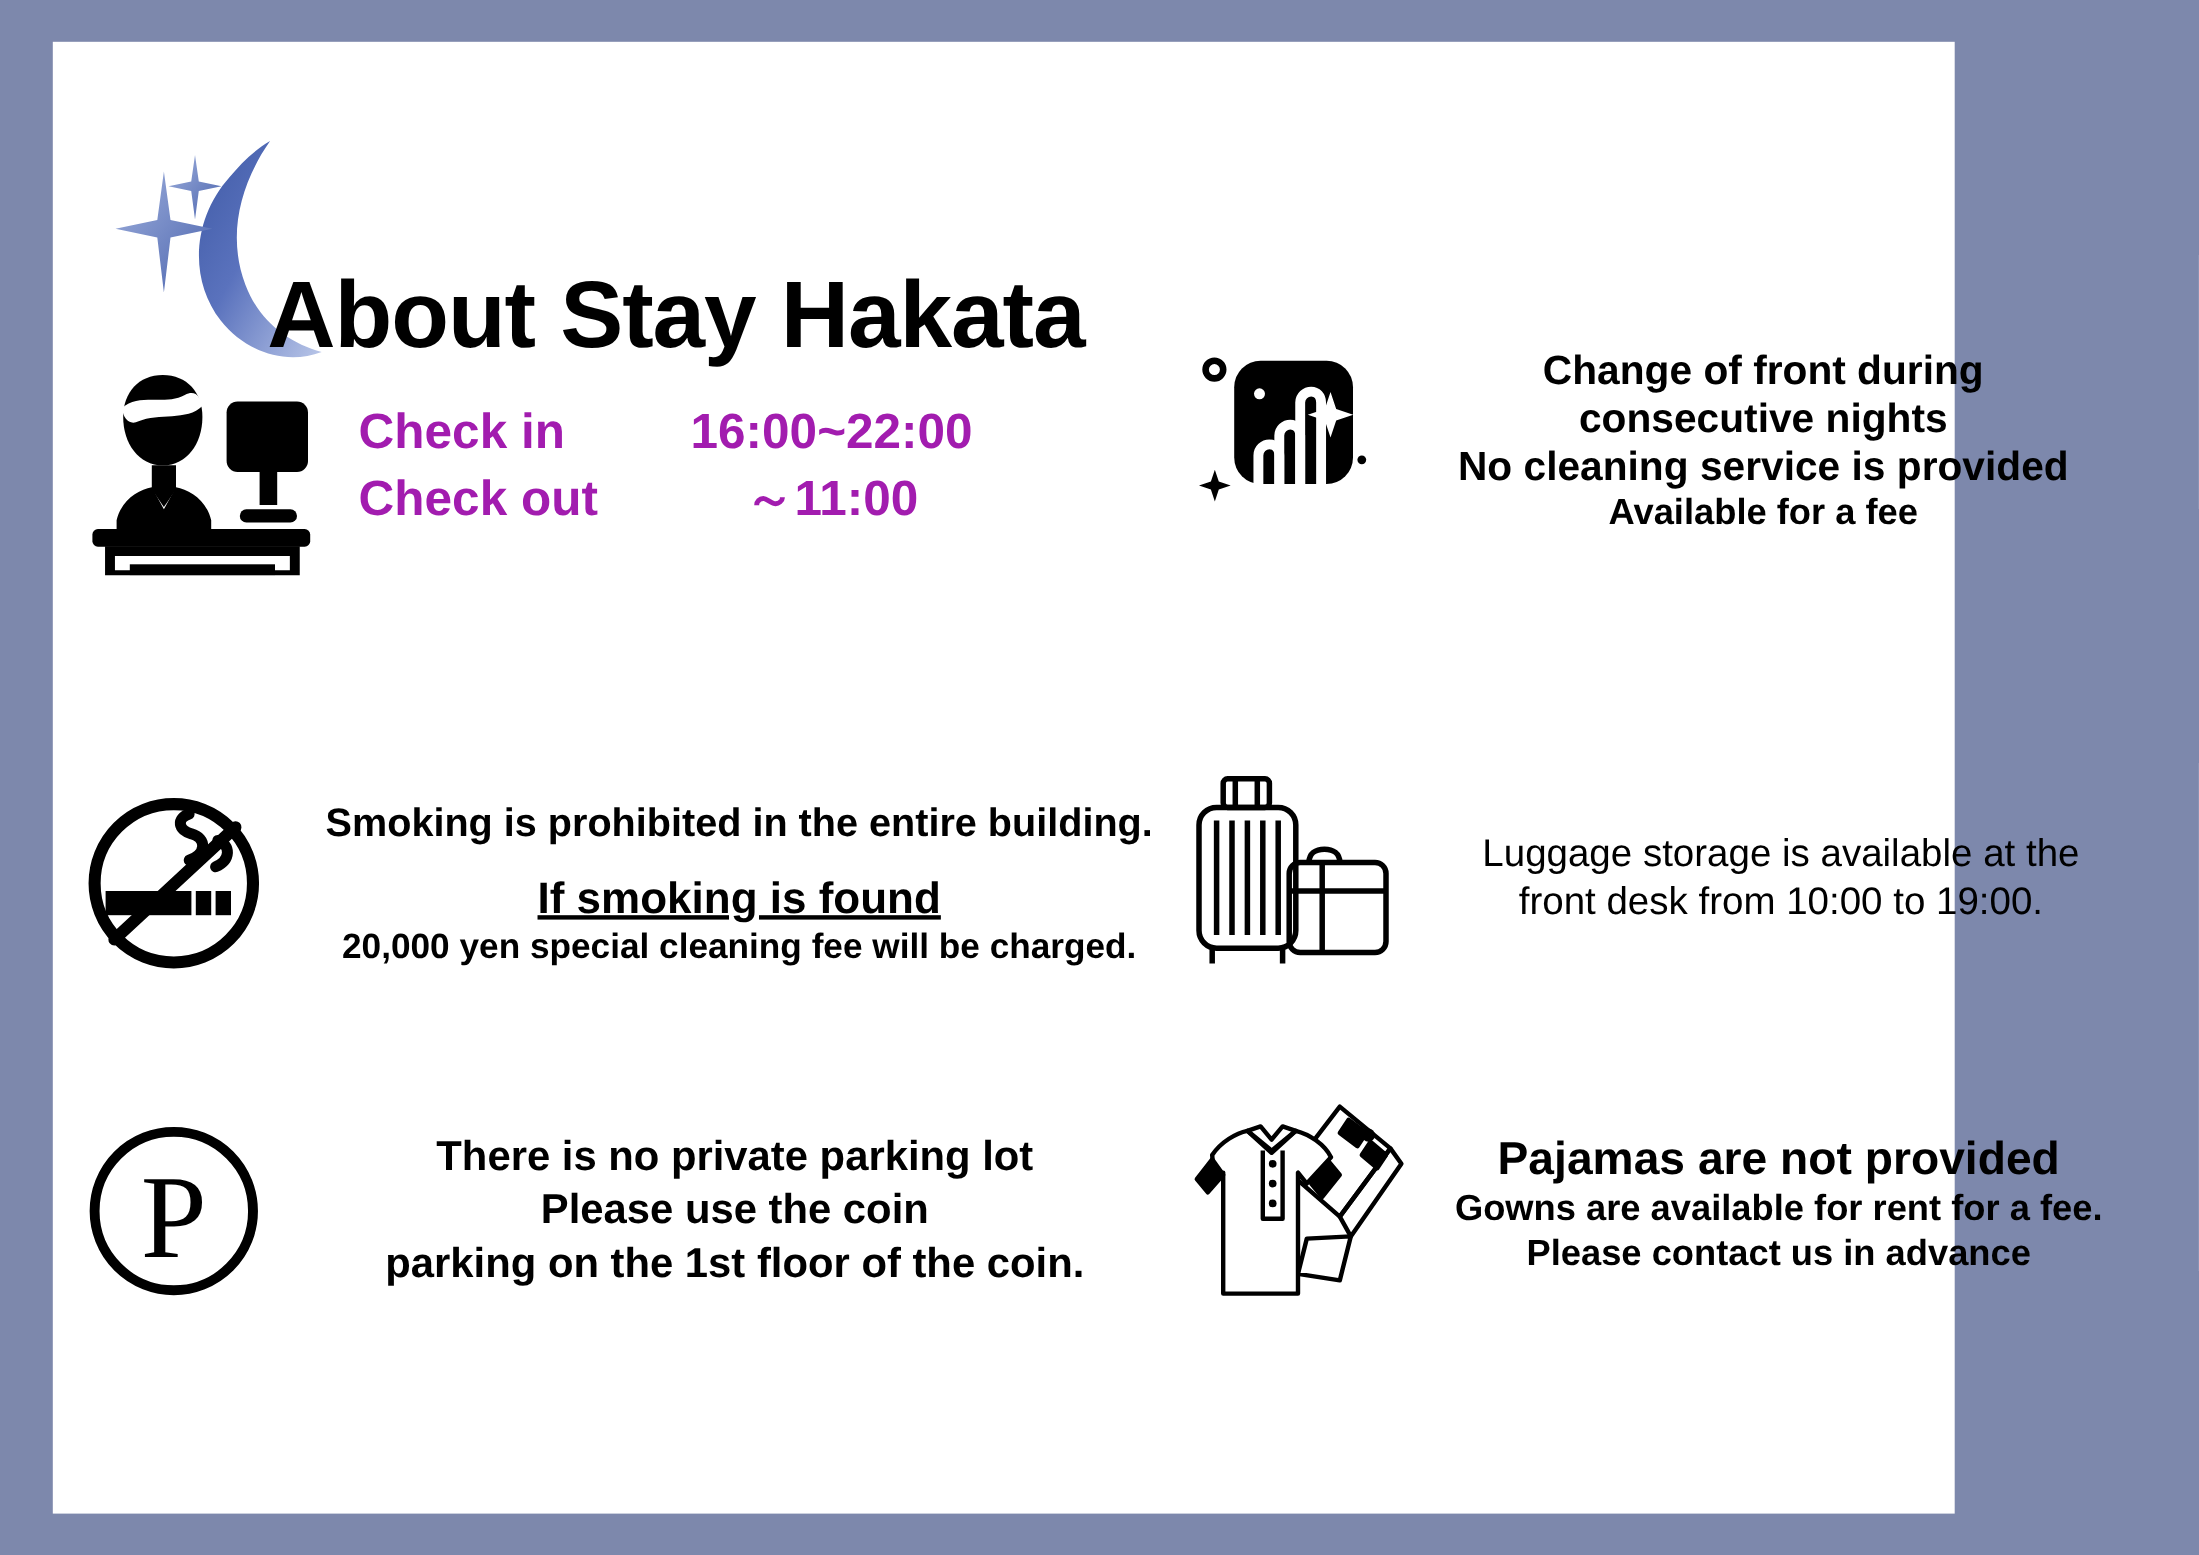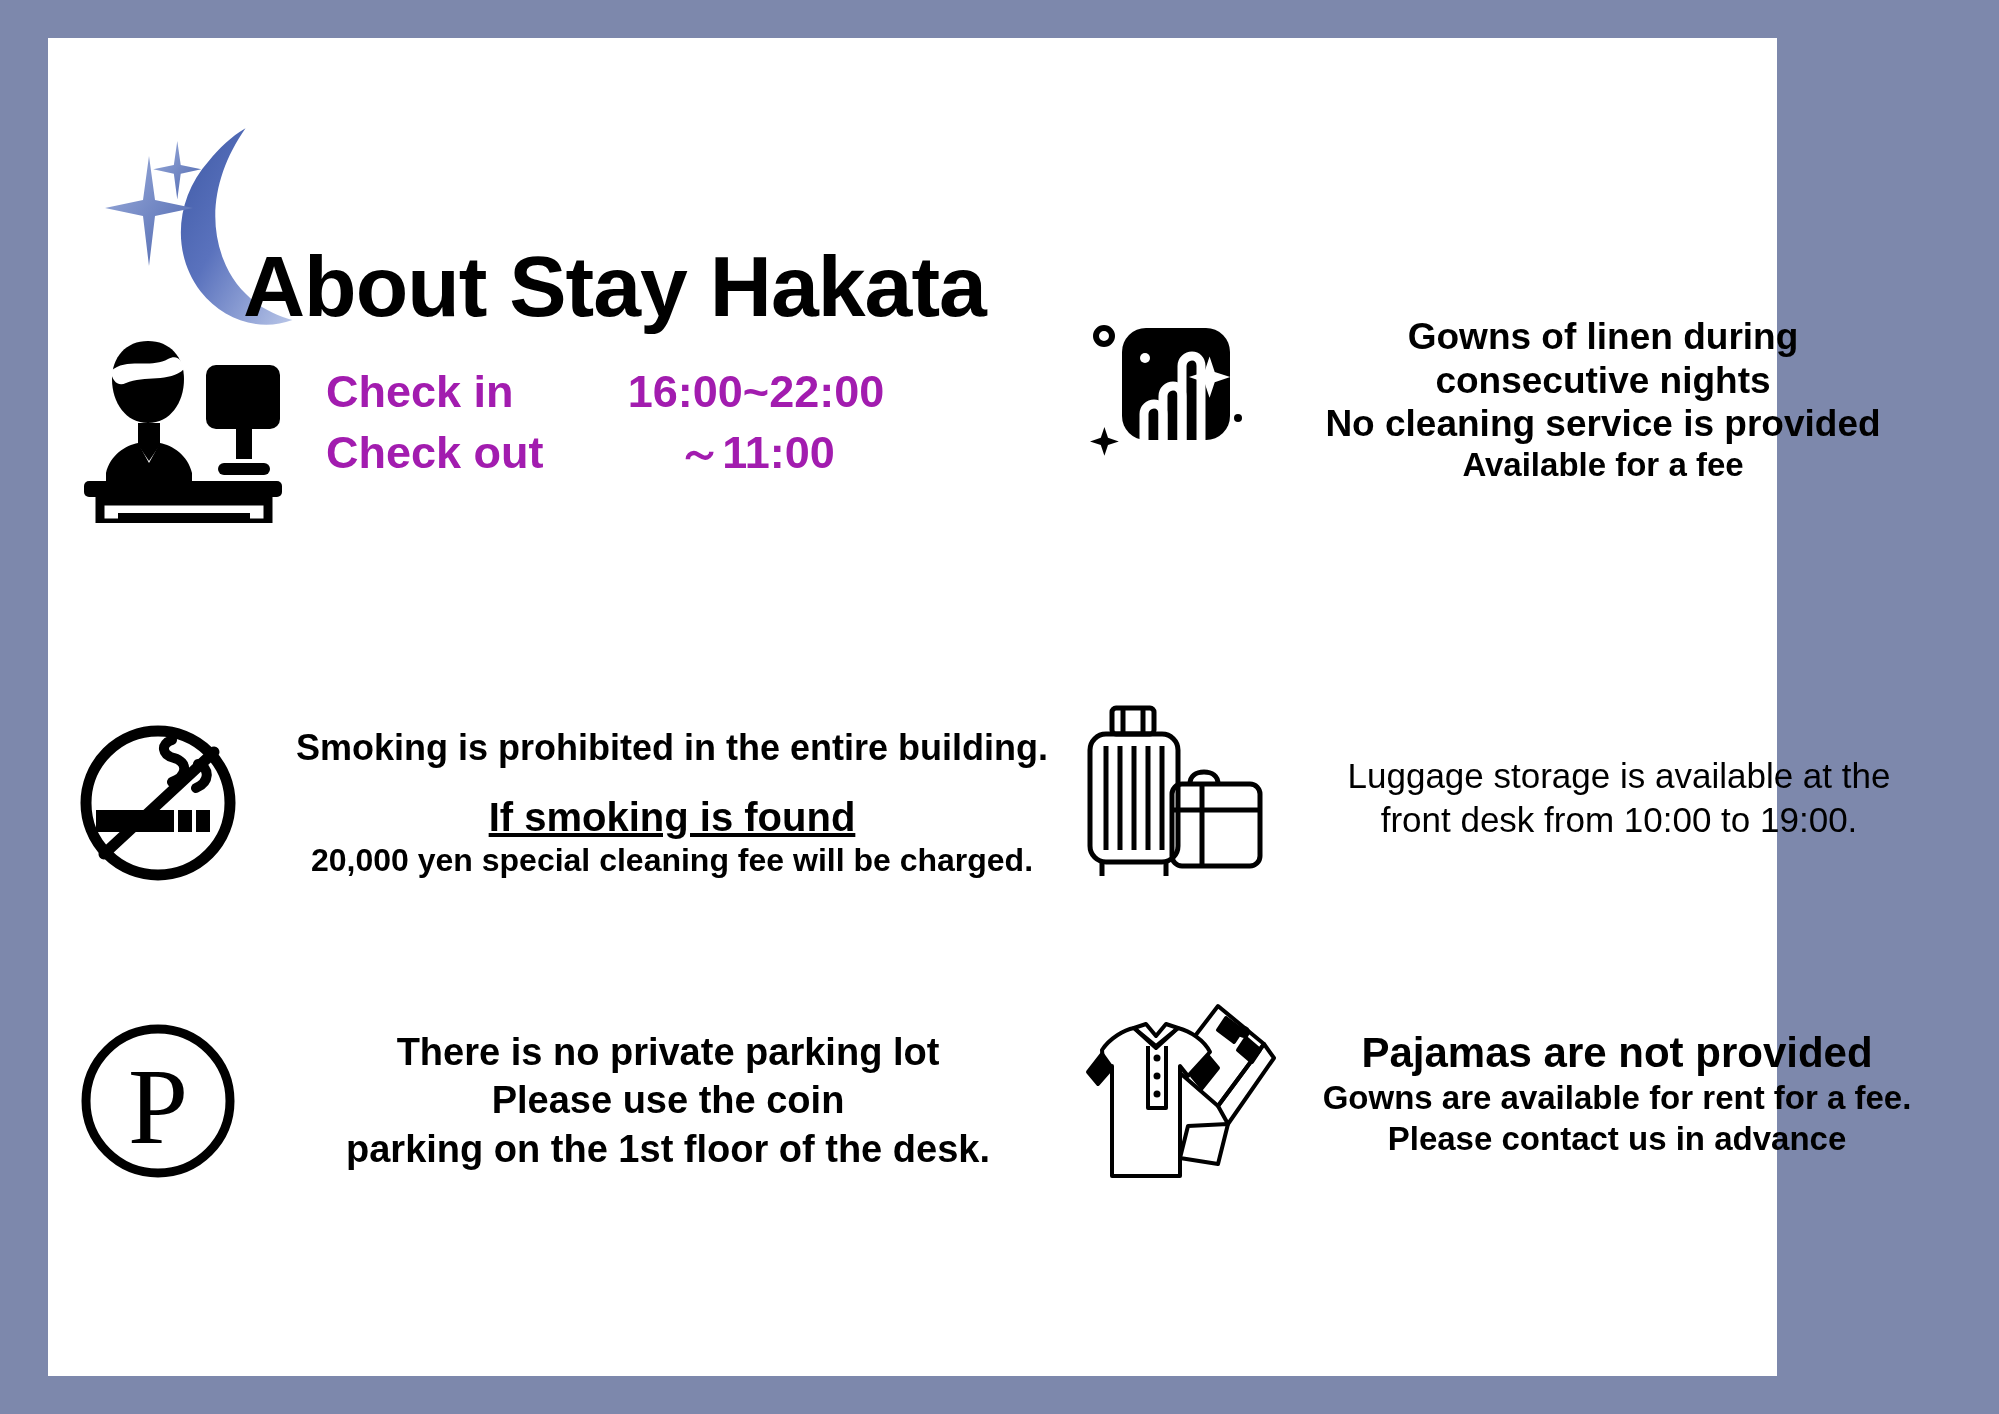--- a/index.html
+++ b/index.html
@@ -252,21 +252,21 @@
         <circle cx="57" cy="48" r="5" fill="#fff"></circle>
 
         <path d="M128 44 L134 62 L152 68 L134 74 L128 92 L122 74 L104 68 L122 62 Z" fill="#fff" transform="translate(-4,0) scale(0.86,0.86) translate(18,10)"></path>
 
         <path d="M16 150 L20 162 L32 166 L20 170 L16 182 L12 170 L0 166 L12 162 Z" fill="#000" transform="translate(2,-18) scale(0.9,0.9)"></path>
 
         <circle cx="150" cy="108" r="4" fill="#000"></circle>
       </svg>
     </div>
     <div class="linen-text text-box">
-      <div class="big">Gowns of linen during</div>
+      <div class="big">Change of front during</div>
       <div class="big">consecutive nights</div>
       <div class="big">No cleaning service is provided</div>
       <div class="sm">Available for a fee</div>
     </div>
   </div>
 
   <div class="cell cell-smoking">
     <div class="icon-box">
       <svg width="180" height="170" viewBox="0 0 180 170">
         <circle cx="90" cy="85" r="72" fill="none" stroke="#000" stroke-width="11"></circle>
@@ -324,21 +324,21 @@
   <div class="cell cell-parking">
     <div class="icon-box">
       <svg width="180" height="175" viewBox="0 0 180 175">
         <circle cx="90" cy="88" r="72" fill="none" stroke="#000" stroke-width="9"></circle>
         <text x="90" y="130" text-anchor="middle" font-family="'Liberation Serif', serif" font-size="108" fill="#000">P</text>
       </svg>
     </div>
     <div class="parking-text text-box">
       <div>There is no private parking lot</div>
       <div>Please use the coin</div>
-      <div>parking on the 1st floor of the desk.</div>
+      <div>parking on the 1st floor of the coin.</div>
     </div>
   </div>
 
   <div class="cell cell-pajamas">
     <div class="icon-box">
       <svg width="210" height="190" viewBox="0 0 210 190">
         <g fill="none" stroke="#000" stroke-width="4" stroke-linejoin="round">
 
           <path d="M104 68 L150 8 L196 46 L150 108 Z"></path>
           <path d="M150 108 L196 46 L206 60 L160 126 Z"></path>

